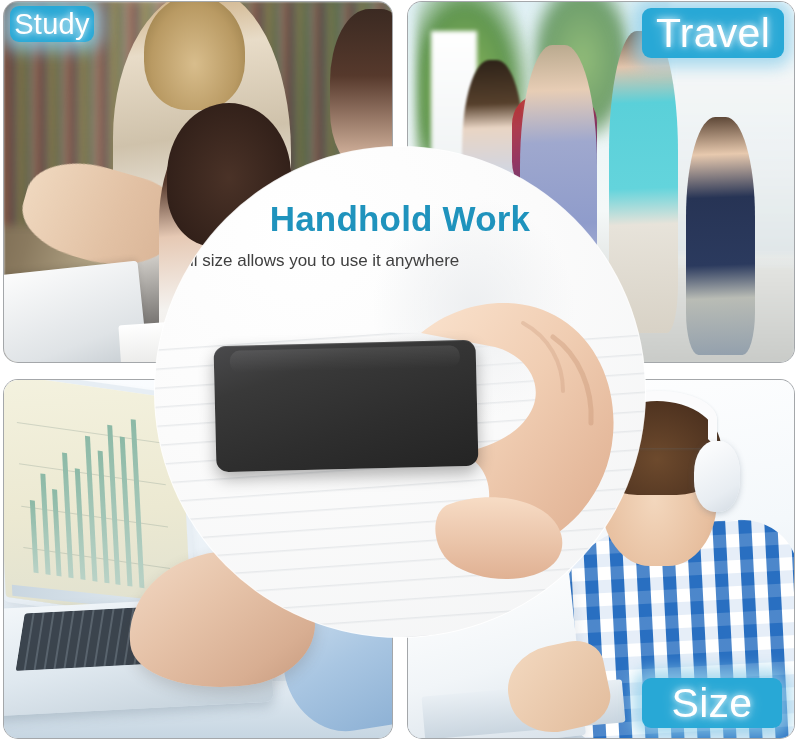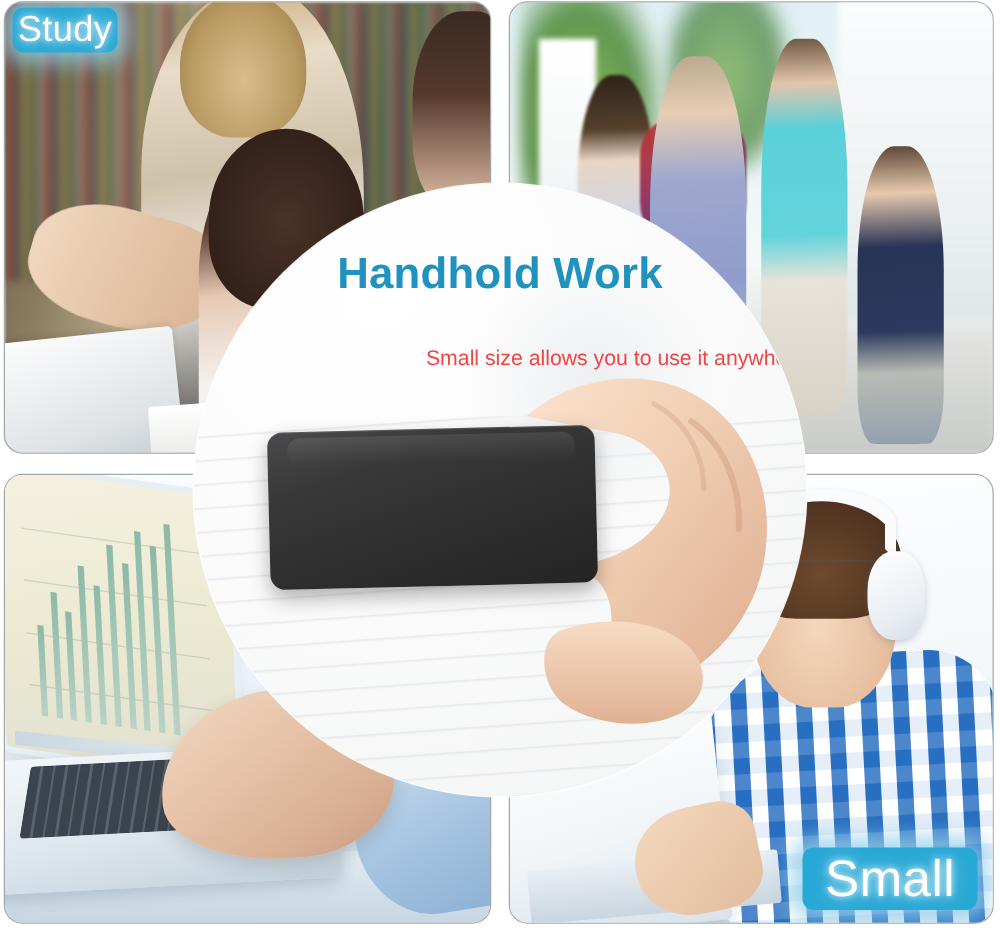--- a/index.html
+++ b/index.html
@@ -104,23 +104,23 @@
     top:52px; left:0; right:0;
     text-align:center;
     color:#1f93bd;
     font-size:35px;
     font-weight:bold;
     letter-spacing:.2px;
     z-index:4;
   }
   .circle-sub{
     position:absolute;
-    top:130px; left:0; right:0;
-    text-align:right;
-    color:#ef4444;
+    top:104px; left:0; right:0;
+    text-align:left;
+    color:#404040;
     font-size:17px;
     font-weight:400;
     z-index:4;
   }
 
   
   .adapter{
     position:absolute;
     left:60px; top:196px;
     width:262px; height:126px;
@@ -497,20 +497,21 @@
         <div class="lug-blue"></div>
         <div class="lug-red"></div>
         <div class="lug-red-handle"></div>
         <div class="travel-woman"></div>
         <div class="travel-girl-pack"></div>
         <div class="travel-girl"></div>
         <div class="travel-man"></div>
         <div class="travel-boy-pack"></div>
         <div class="travel-boy"></div>
       </div>
+      <div class="badge badge-travel">Travel</div>
     </div>
 
     <div class="panel panel-work">
       <div class="photo">
         <div class="work-bg"></div>
         <div class="work-desk"></div>
         <div class="work-screen"></div>
         <div class="work-chart">
           <div class="work-gridline" style="top:14%"></div>
           <div class="work-gridline" style="top:38%"></div>
@@ -543,21 +544,21 @@
         <div class="game-head"></div>
         <div class="game-hair"></div>
         <div class="game-hp-band"></div>
         <div class="game-hp-cupR"></div>
         <div class="game-hp-cupL"></div>
         <div class="game-laptop"></div>
         <div class="game-laptop-base"></div>
         <div class="game-arm"></div>
         <div class="game-handfrag"></div>
       </div>
-      <div class="badge badge-game">Small</div>
+      <div class="badge badge-game">Size</div>
     </div>
 
   </div>
 
   <div class="circle">
     <div class="circle-bg"></div>
     <div class="circle-planks"></div>
     <div class="circle-soft"></div>
 
     <div class="circle-title">Handhold Work</div>

